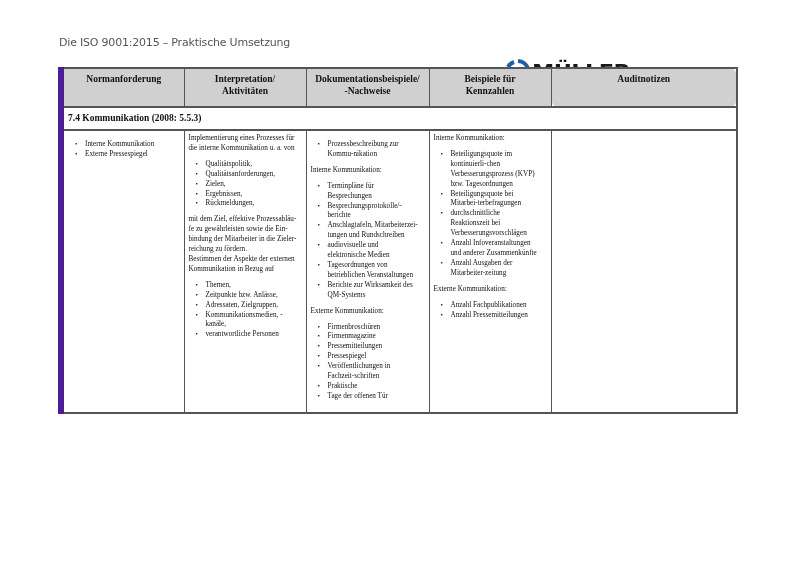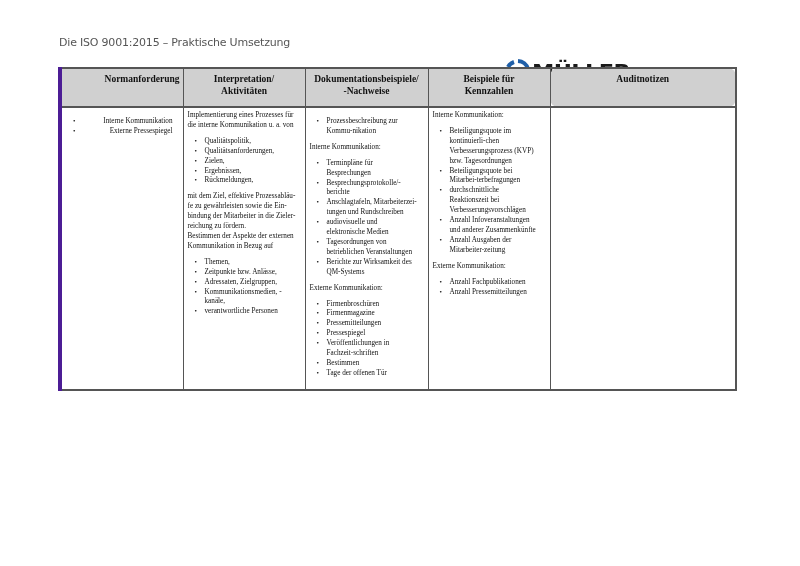--- a/index.html
+++ b/index.html
@@ -7,21 +7,21 @@
   .doc-title { position:absolute; left:59px; top:36px; font-family:"DejaVu Sans", sans-serif; font-size:11px; color:#555; letter-spacing:-0.2px; font-weight:400; }
   .logo { position:absolute; left:505px; top:28px; width:140px; height:36px;margin-top:30px; }
   .logo-text { position:absolute; left:27px; top:1px; font-family:"DejaVu Sans", sans-serif; font-weight:bold; font-size:20px; color:#1a1a1a; letter-spacing:-0.5px; transform:scaleX(1.12); transform-origin:left; }
   .logo-sub { position:absolute; left:29px; top:25px; font-family:"DejaVu Sans", sans-serif; font-size:5px; color:#333; letter-spacing:0.1px; white-space:nowrap; }
   .logo svg { position:absolute; left:0; top:0; }
   table { position:absolute; left:58px; top:67px; width:676px; border-collapse:collapse; table-layout:fixed; }
   th, td { border:1px solid #555; vertical-align:top; }
   th { background:#d0d0d0; font-weight:bold; font-size:9.5px; text-align:center; height:33px; padding:4px 3px 0 3px; line-height:12px; border-top:2px solid #555; border-bottom:2px solid #555; }
   td.section { font-weight:bold; font-size:9.5px; padding:5px 4px 4px 4px; height:12px; border-bottom:2px solid #555; }
   td.body { font-size:7.2px; line-height:9.9px; padding:3px 4px 4px 4px; height:231px; border-bottom:2px solid #555; }
-  table tr > :first-child { border-left:4px solid #4c1d95;text-align:right; }
+  table tr > :first-child { border-left:6px solid #4c1d95; }
   table tr > :last-child { border-right:2px solid #555;border-radius:8px; }
   ul { margin:6px; padding:0; list-style:none; }
   li { position:relative; padding-left:11px; }
   li::before { content:"\2022"; position:absolute; left:1px; top:0; font-size:7px; }
   .p { display:block; }
 </style>
 </head>
 <body>
 
 <div class="doc-title">Die ISO 9001:2015 – Praktische Umsetzung</div>
@@ -65,20 +65,23 @@
           <span class="p">Beispiele für</span>
           <span class="p">Kennzahlen</span>
         </th>
       <th>
           <span class="p">Auditnotizen</span>
         </th>
     </tr>
   </thead>
   <tbody>
     <tr>
+      <td class="section" colspan="5">7.4 Kommunikation (2008: 5.5.3)</td>
+    </tr>
+    <tr>
       <td class="body">
         <ul>
           <li>Interne Kommunikation</li>
           <li>Externe Pressespiegel</li>
         </ul>
       </td>
       <td class="body">
         <span class="p">Implementierung eines Prozesses für die interne Kommunikation u. a. von</span>
         <ul>
           <li>Qualitätspolitik,</li>
@@ -110,21 +113,21 @@
           <li>Tagesordnungen von betrieblichen Veranstaltungen</li>
           <li>Berichte zur Wirksamkeit des QM-Systems</li>
         </ul>
         <span class="p">Externe Kommunikation:</span>
         <ul>
           <li>Firmenbroschüren</li>
           <li>Firmenmagazine</li>
           <li>Pressemitteilungen</li>
           <li>Pressespiegel</li>
           <li>Veröffentlichungen in Fachzeit-schriften</li>
-          <li>Bestimmen</li>
+          <li>Praktische</li>
           <li>Tage der offenen Tür</li>
         </ul>
       </td>
       <td class="body">
         <span class="p">Interne Kommunikation:</span>
         <ul>
           <li>Beteiligungsquote im kontinuierli-chen Verbesserungsprozess (KVP) bzw. Tagesordnungen</li>
           <li>Beteiligungsquote bei Mitarbei-terbefragungen</li>
           <li>durchschnittliche Reaktionszeit bei Verbesserungsvorschlägen</li>
           <li>Anzahl Infoveranstaltungen und anderer Zusammenkünfte</li>

